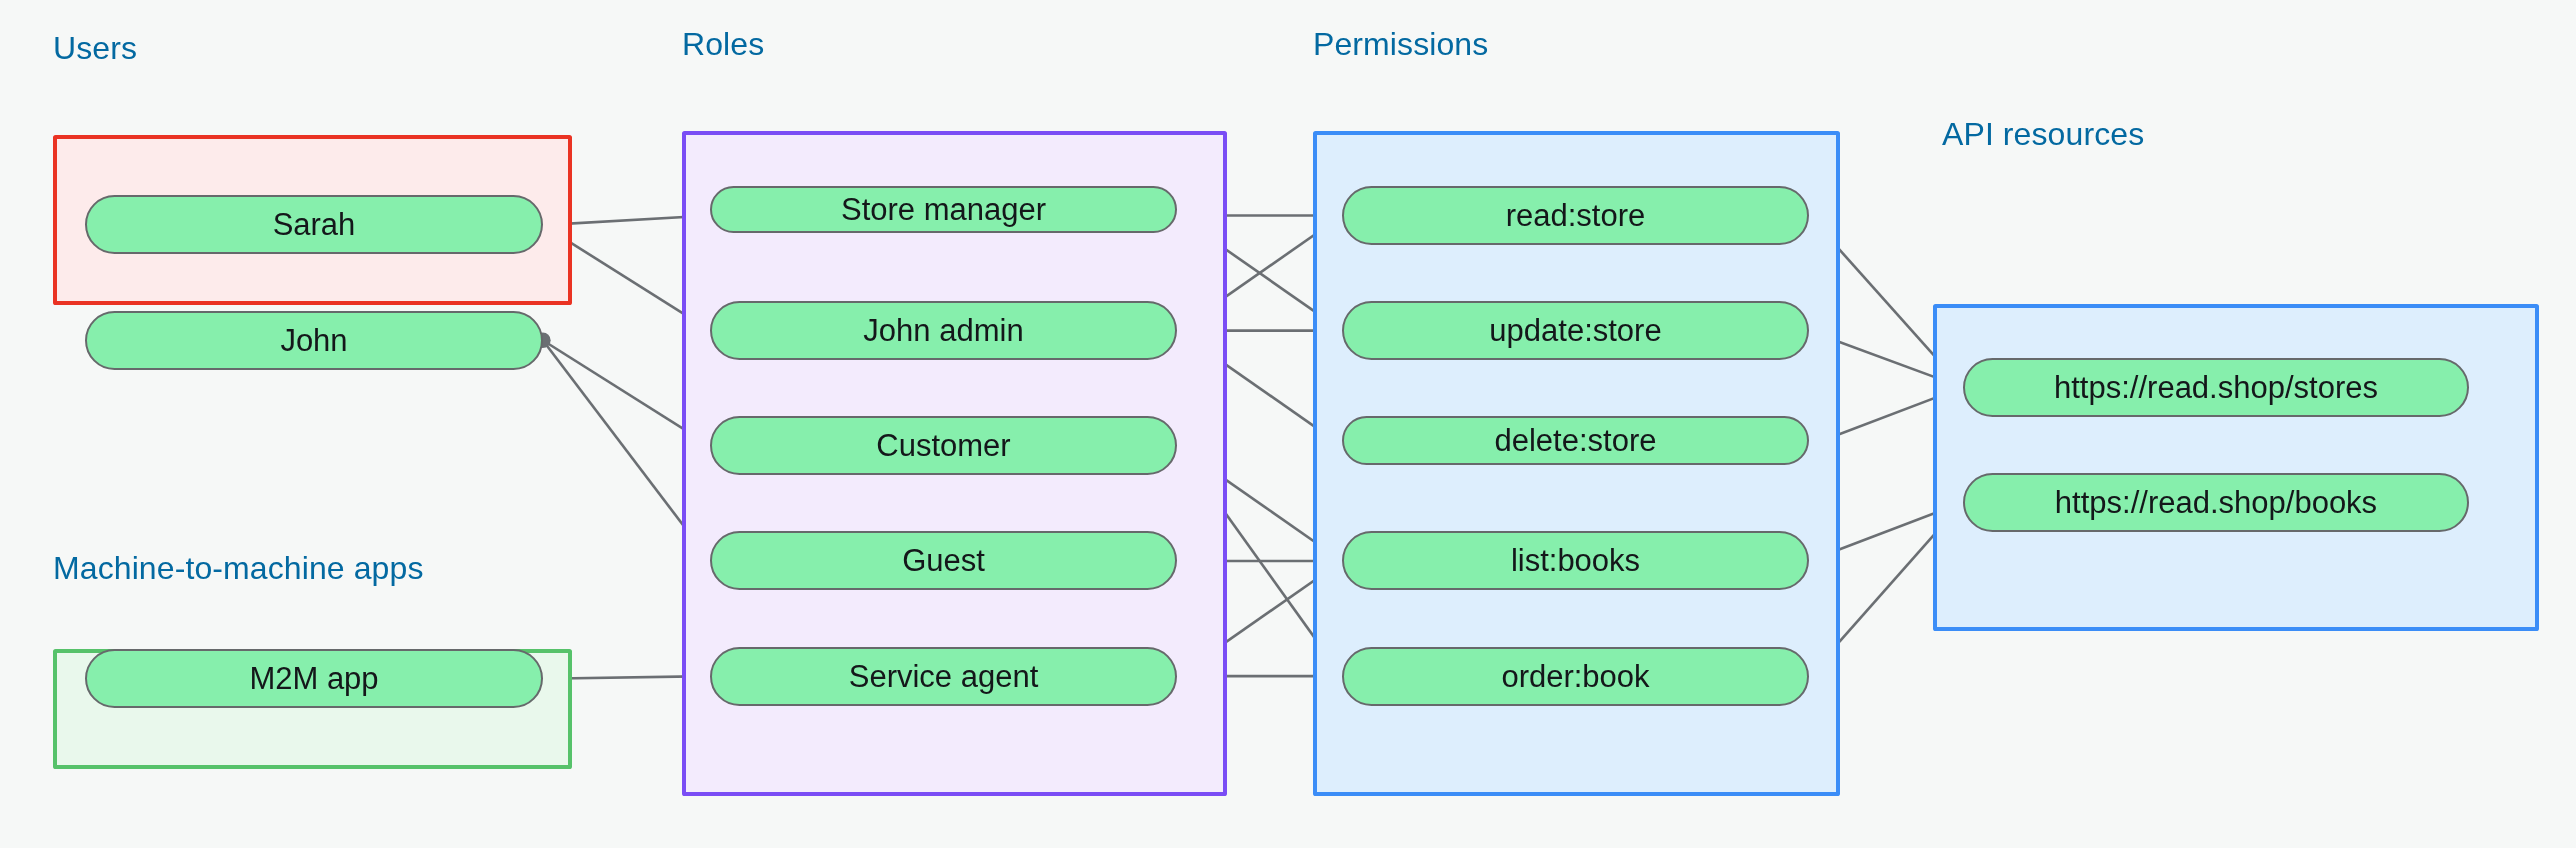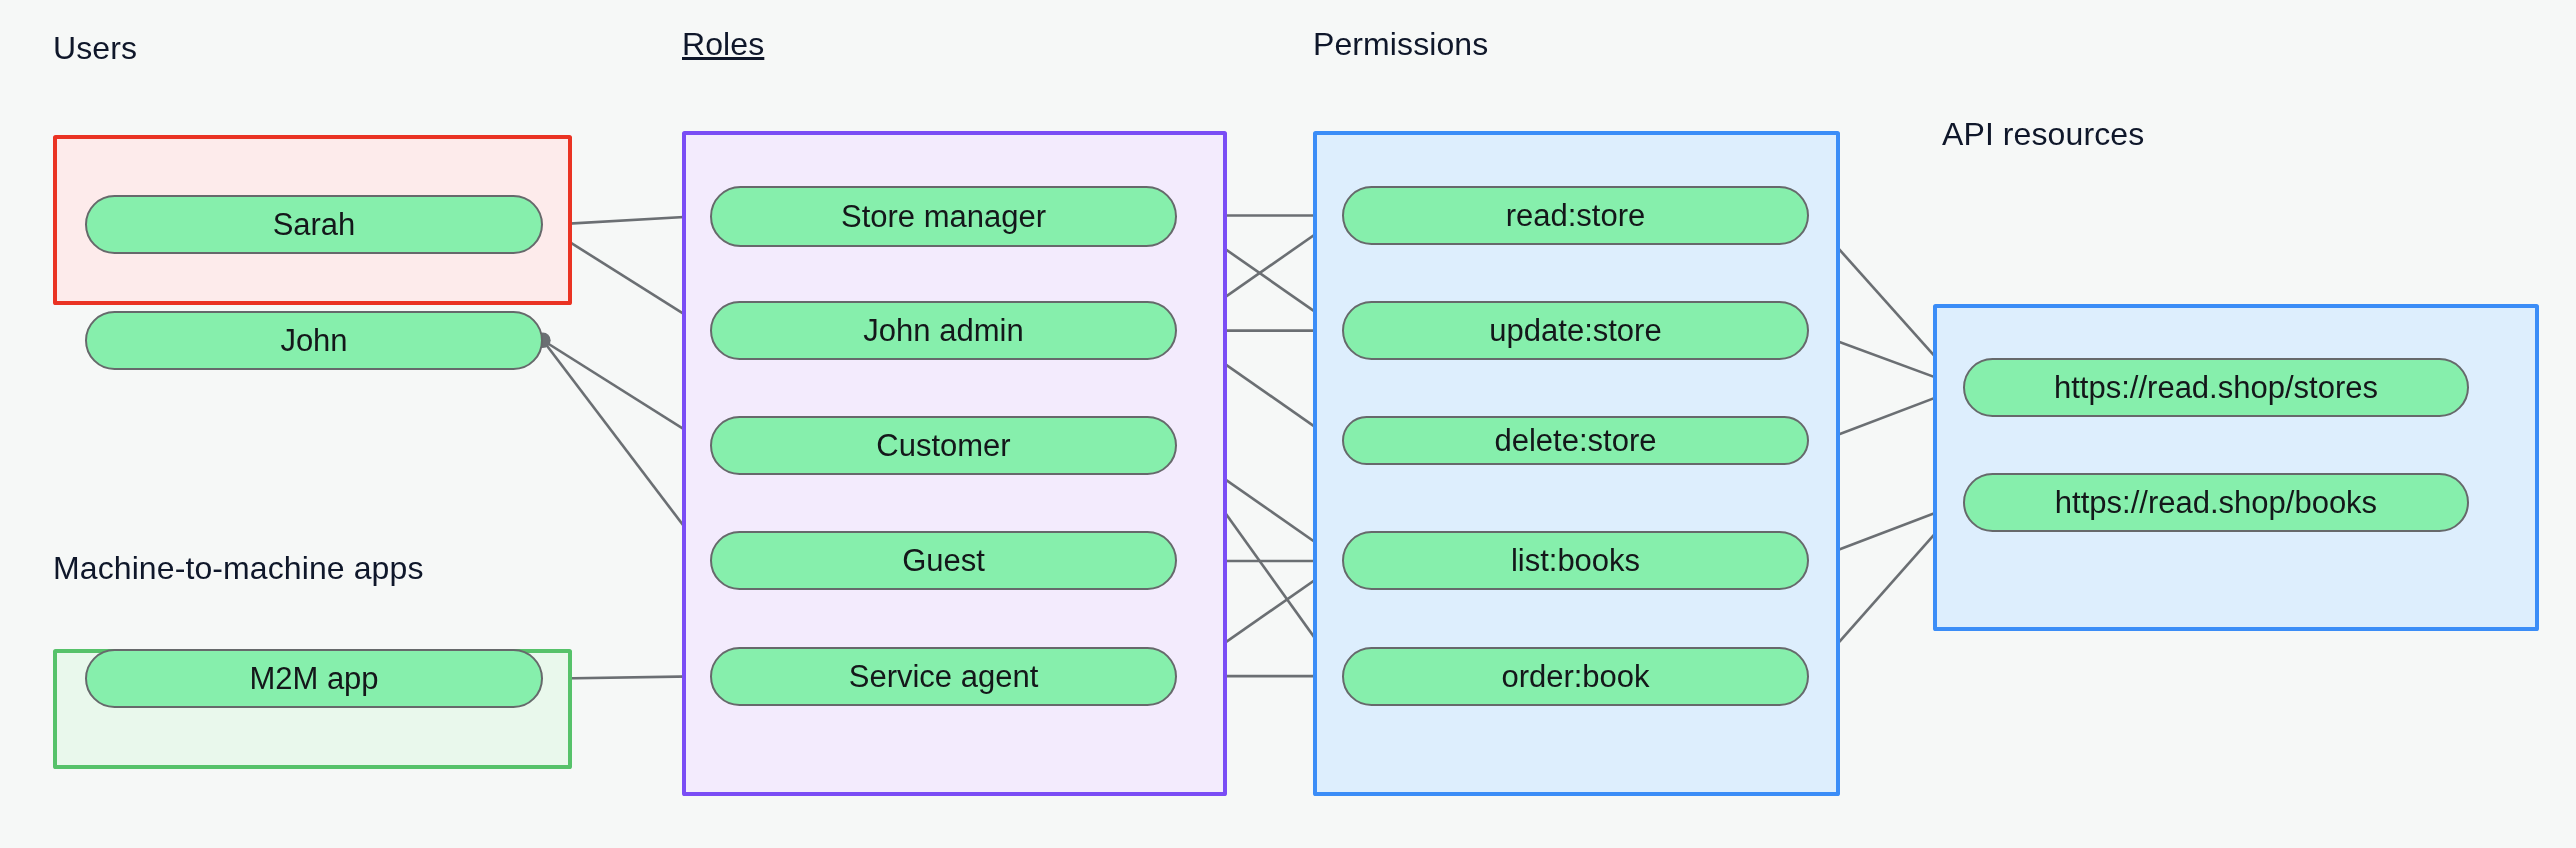--- a/index.html
+++ b/index.html
@@ -24,21 +24,21 @@
     position: absolute;
     left: 0;
     top: 0;
     width: 2576px;
     height: 848px;
     pointer-events: none;
   }
   .group-label {
     position: absolute;
     font-size: 32px;
-    color: #0f172a;
+    color: #0369a1;
     font-family: "Liberation Sans", sans-serif;
     white-space: nowrap;
     letter-spacing: 0.1px;
   }
   .group-box {
     position: absolute;
     box-sizing: border-box;
     border-style: solid;
     border-width: 4.4px;
     border-radius: 2.6px;
@@ -116,35 +116,35 @@
   <div id="groups-layer">
       <div class="group-box" style="left: 53px; top: 135px; width: 519px; height: 170px; border-color: rgb(234, 51, 35); background: rgb(253, 235, 235);"></div>
       <div class="group-box" style="left: 53px; top: 649px; width: 519px; height: 120px; border-color: rgb(86, 194, 106); background: rgb(233, 248, 236);"></div>
       <div class="group-box" style="left: 682px; top: 131px; width: 545px; height: 665px; border-color: rgb(122, 77, 245); background: rgb(243, 235, 253);"></div>
       <div class="group-box" style="left: 1313px; top: 131px; width: 527px; height: 665px; border-color: rgb(59, 141, 247); background: rgb(221, 238, 253);"></div>
       <div class="group-box" style="left: 1933px; top: 304px; width: 606px; height: 327px; border-color: rgb(59, 141, 247); background: rgb(221, 238, 253);"></div>
     </div>
   <div id="labels-layer">
       <div class="group-label" style="left: 53px; top: 30px;">Users</div>
       <div class="group-label" style="left: 53px; top: 550px;">Machine-to-machine apps</div>
-      <div class="group-label" style="left: 682px; top: 26px; text-decoration: underline;">Roles</div>
+      <div class="group-label" style="left: 682px; top: 26px;">Roles</div>
       <div class="group-label" style="left: 1313px; top: 26px;">Permissions</div>
       <div class="group-label" style="left: 1942px; top: 116px;">API resources</div>
     </div>
   <div id="nodes-layer">
       <div class="node" style="left: 85px; top: 195px; width: 458px; height: 59px;">
         <span>Sarah</span>
       </div>
       <div class="node" style="left: 85px; top: 311px; width: 458px; height: 59px;">
         <span>John</span>
       </div>
       <div class="node" style="left: 85px; top: 649px; width: 458px; height: 59px;">
         <span>M2M app</span>
       </div>
-      <div class="node" style="left: 710px; top: 186px; width: 467px; height: 61px;">
+      <div class="node" style="left: 710px; top: 186px; width: 467px; height: 47px;">
         <span>Store manager</span>
       </div>
       <div class="node" style="left: 710px; top: 301px; width: 467px; height: 59px;">
         <span>John admin</span>
       </div>
       <div class="node" style="left: 710px; top: 416px; width: 467px; height: 59px;">
         <span>Customer</span>
       </div>
       <div class="node" style="left: 710px; top: 531px; width: 467px; height: 59px;">
         <span>Guest</span>

